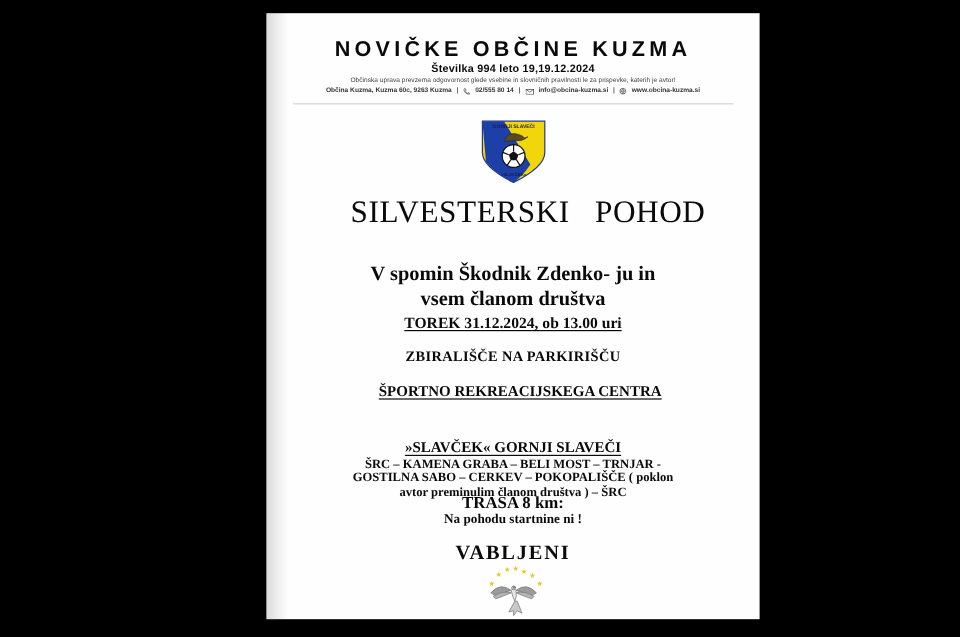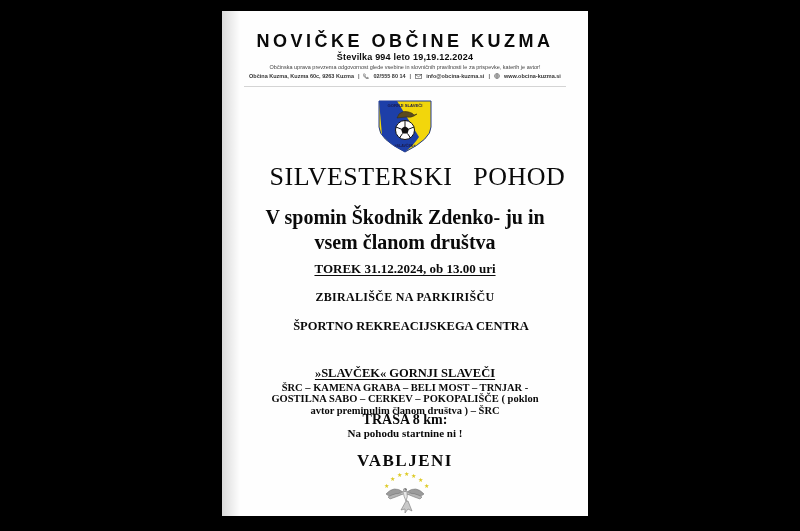--- a/index.html
+++ b/index.html
@@ -1,20 +1,20 @@
 <!DOCTYPE html>
 <html><head>
 <meta charset="utf-8">
 <style>
   * { margin:0; padding:0; box-sizing:border-box; }
   html,body { width:800px; height:531px; }
   body { background:#000; position:relative; overflow:hidden;
          font-family:"Liberation Serif", serif; }
 
-  .page { position:absolute; left:222px; top:11px; width:366px; height:505px;
+  .page { position:absolute; left:222px; top:11px; width:411px; height:505px;
           background:#fefefe; color:#0a0a0a; }
   .page::before { 
     content:""; position:absolute; left:0; top:0; bottom:0; width:18px;
     background:linear-gradient(to right, rgba(0,0,0,0.14), rgba(0,0,0,0));
     pointer-events:none;
   }
 
   .abs { position:absolute; left:0; right:0; text-align:center; }
 
   
@@ -32,26 +32,26 @@
   .head-rule { position:absolute; top:75px; left:22px; right:22px;
     border-bottom:1px solid #d4d4d4; }
 
   
   .crest-wrap { top:86px; }
   .crest-wrap svg { display:inline-block; }
 
   
   .event-title { top:151px; font-weight:normal; font-size:26px;
     word-spacing:14px; letter-spacing:0.5px;padding-left:25px; }
-  .dedication { top:194px; font-weight:bold; font-size:20px; line-height:1.25; }
+  .dedication { top:206px; font-weight:bold; font-size:17px; line-height:1.25; }
   .datetime   { top:250px; font-weight:bold; font-size:13px;
     text-decoration:underline; text-underline-offset:2px; }
   .meeting    { top:279px; font-weight:bold; font-size:12px; letter-spacing:0.3px; }
   .venue1     { top:308px; font-weight:bold; font-size:12.5px;
-    text-underline-offset:2px;margin-left:12px; }
+    text-decoration:underline; text-underline-offset:2px;margin-left:12px; }
   .venue2     { top:323px; font-weight:bold; font-size:12.5px;
     text-decoration:underline; text-underline-offset:2px;margin-top:32px; }
   .trasa      { top:353px; font-weight:bold; font-size:14px;margin-top:48px; }
   .route      { top:371px; font-weight:bold; font-size:10.5px; line-height:1.08; }
   .fee-note   { top:416px; font-weight:bold; font-size:11px; }
   .closing    { top:440px; font-weight:bold; font-size:17px; letter-spacing:1.5px; }
 
   .dove-wrap  { top:459px; }
 </style>
 </head>

